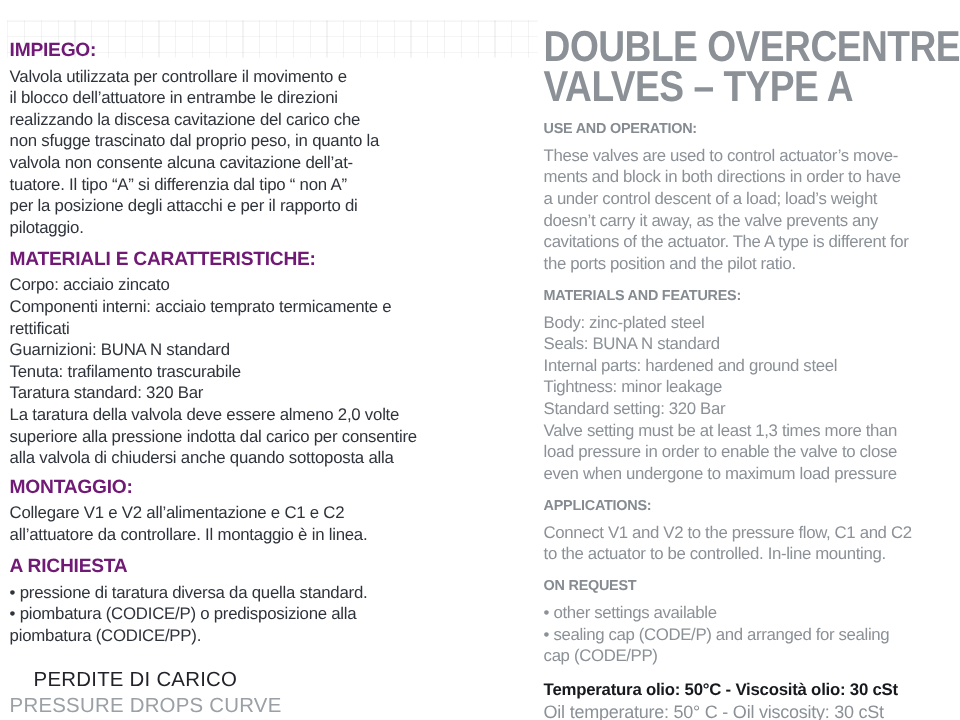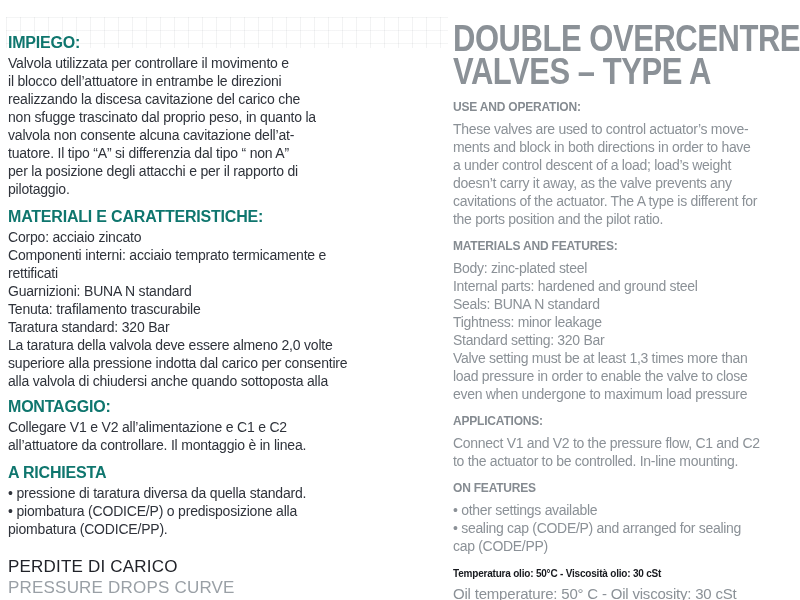--- a/index.html
+++ b/index.html
@@ -32,21 +32,21 @@
     letter-spacing: -0.2px;
   }
   .col-right {
     position: absolute; left: 453px; top: 18px;
     width: 347px;
     color: #8b9197;
     font-size: 14px; line-height: 18px;
     letter-spacing: -0.3px;
   }
   .h-dark {
-    color: #0f766e; font-weight: bold;
+    color: #701a75; font-weight: bold;
     font-size: 16px; line-height: 19px;
     letter-spacing: -0.2px;
     margin: 0 0 2px 0;
   }
   .h-gray {
     color: #858b91; font-weight: bold;
     font-size: 12px; line-height: 19px;
     letter-spacing: -0.2px;
     margin: 0 0 3px 0;
   }
@@ -59,29 +59,29 @@
     font-weight: bold;
     letter-spacing: -0.5px;
     transform: scaleX(0.86);
     transform-origin: left top;
     white-space: nowrap;
     margin: 4px 0 10px 0;
   }
   .footer-block { margin-top: 18px; }
   .footer-dark {
     color: #212329; font-size: 17px; line-height: 21px;
-    letter-spacing: 0.2px; white-space: nowrap;
+    letter-spacing: 0.2px; white-space: nowrap; margin-left: 20px;
   }
   .footer-gray {
     color: #9aa0a6; font-size: 17px; line-height: 21px;
     letter-spacing: 0.2px; white-space: nowrap;
   }
   .temp-bold {
     color: #17191e; font-weight: bold;
-    font-size: 10px; line-height: 20px;
+    font-size: 14px; line-height: 20px;
     margin-top: 4px; white-space: nowrap;
     letter-spacing: -0.2px;
   }
   .temp-gray {
     color: #8b9197; font-size: 15px; line-height: 20px;
     white-space: nowrap; letter-spacing: -0.2px;
   }
 </style>
 </head>
 <body>
@@ -161,40 +161,40 @@
           <div class="tline">doesn’t carry it away, as the valve prevents any</div>
           <div class="tline">cavitations of the actuator. The A type is different for</div>
           <div class="tline">the ports position and the pilot ratio.</div>
         </div>
     </div>
 
     <div class="sec">
       <div class="h-gray">MATERIALS AND FEATURES:</div>
       <div>
           <div class="tline">Body: zinc-plated steel</div>
+          <div class="tline">Seals: BUNA N standard</div>
           <div class="tline">Internal parts: hardened and ground steel</div>
-          <div class="tline">Seals: BUNA N standard</div>
           <div class="tline">Tightness: minor leakage</div>
           <div class="tline">Standard setting: 320 Bar</div>
           <div class="tline">Valve setting must be at least 1,3 times more than</div>
           <div class="tline">load pressure in order to enable the valve to close</div>
           <div class="tline">even when undergone to maximum load pressure</div>
         </div>
     </div>
 
     <div class="sec">
       <div class="h-gray">APPLICATIONS:</div>
       <div>
           <div class="tline">Connect V1 and V2 to the pressure flow, C1 and C2</div>
           <div class="tline">to the actuator to be controlled. In-line mounting.</div>
         </div>
     </div>
 
     <div class="sec">
-      <div class="h-gray">ON FEATURES</div>
+      <div class="h-gray">ON REQUEST</div>
       <div>
           <div class="tline">• other settings available</div>
           <div class="tline">• sealing cap (CODE/P) and arranged for sealing</div>
           <div class="tline">cap (CODE/PP)</div>
         </div>
     </div>
 
     <div>
       <div class="temp-bold">Temperatura olio: 50°C - Viscosità olio: 30 cSt</div>
       <div class="temp-gray">Oil temperature: 50° C - Oil viscosity: 30 cSt</div>

